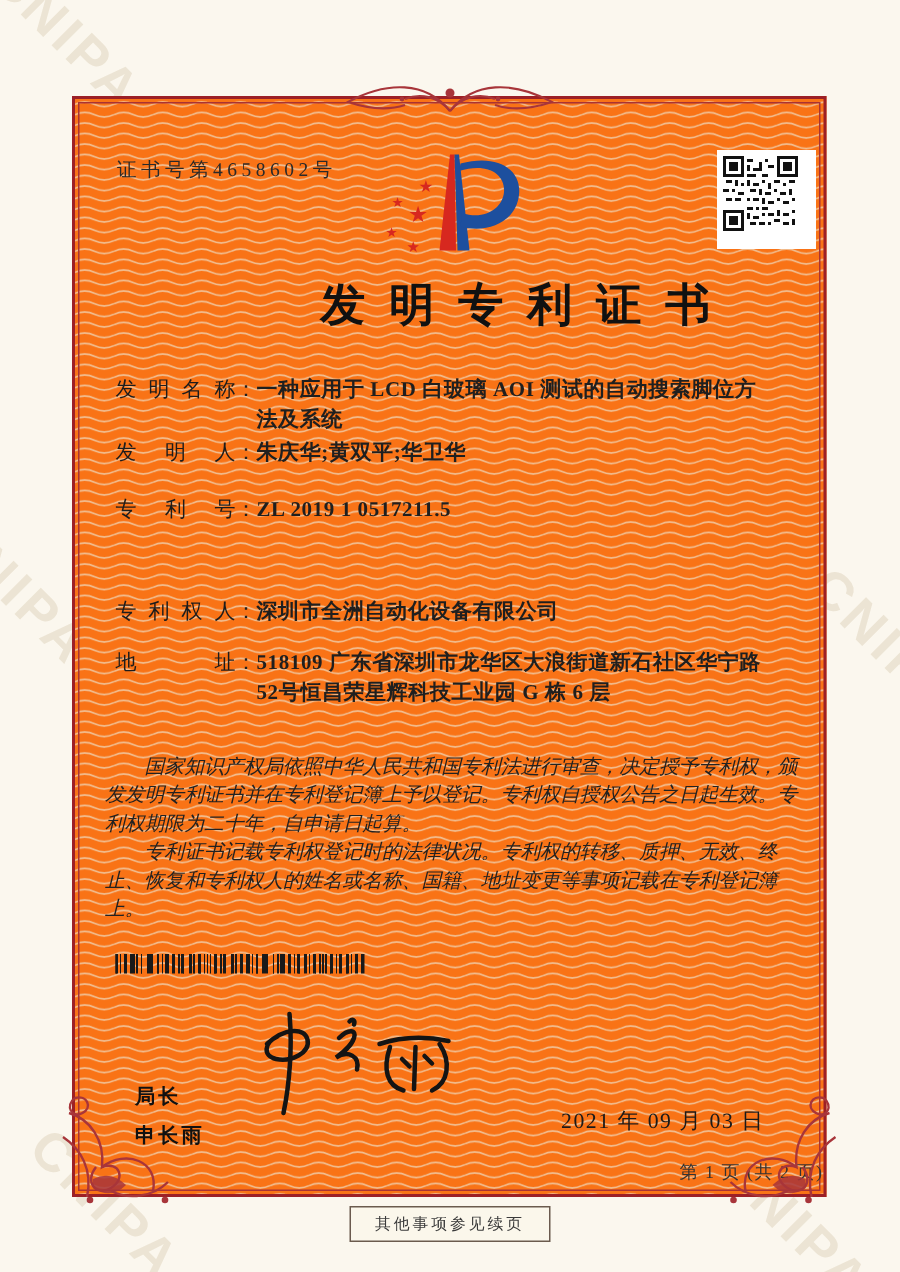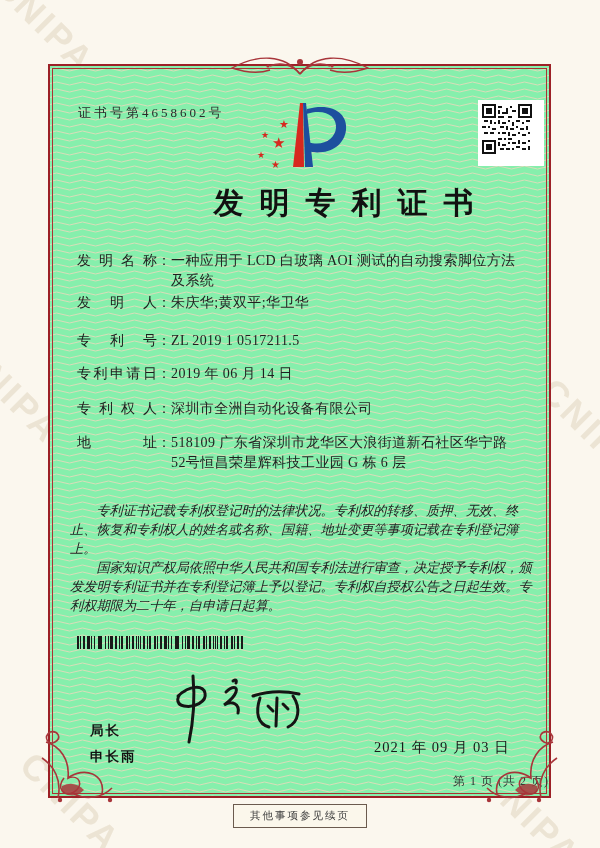--- a/index.html
+++ b/index.html
@@ -6,39 +6,39 @@
   body{width:600px;height:848px;background:#fbf7ee;font-family:"Liberation Serif",serif;color:#1f1f1f;}
   #page{position:relative;width:600px;height:848px;overflow:hidden;background:#fbf7ee;}
 
   
   .wm{position:absolute;font-family:"Liberation Sans",sans-serif;font-weight:700;
       font-size:36px;letter-spacing:3px;color:rgba(214,199,173,0.40);
       transform:rotate(45deg);white-space:nowrap;user-select:none;}
 
   
   #frame{position:absolute;left:48px;top:64px;width:499px;height:730px;
-         border:2px solid #9c2026;background:#86efac;}
+         border:2px solid #9c2026;background:#f97316;}
   #frame-inner{position:absolute;left:2px;top:2px;right:2px;bottom:2px;border:1px solid #a33;}
   #waves{position:absolute;left:0;top:0;width:100%;height:100%;opacity:.8;}
 
   .abs{position:absolute;}
 
   
   #cert-no{left:28px;top:38px;font-size:13px;letter-spacing:3px;color:#2a2a2a;}
   #logo{left:205px;top:31px;width:100px;height:85px;}
   #qr{left:428px;top:34px;width:58px;height:58px;background:#fff;padding:4px;}
   #title{left:0;top:117px;width:100%;text-align:center;font-size:30px;font-weight:600;
          letter-spacing:16px;text-indent:16px;color:#111;margin-left:44px;}
 
   
   .frow{position:absolute;left:27px;width:452px;font-size:14px;line-height:20px;}
   .flabel{display:inline-block;width:80px;text-align:justify;text-align-last:justify;
           vertical-align:top;color:#1c1c1c;}
   .fcolon{display:inline-block;width:14px;vertical-align:top;}
-  .fvalue{display:inline-block;max-width:345px;vertical-align:top;letter-spacing:.4px;}
+  .fvalue{display:inline-block;max-width:345px;vertical-align:top;letter-spacing:.4px;font-weight:bold;}
   .fcol2{position:absolute;left:225px;top:0;}
 
   
   #paras{left:20px;top:435px;width:474px;font-size:13.2px;line-height:19px;
          font-style:italic;color:#222;}
   #paras p{margin:0;text-indent:2em;}
 
   
   #barcode{left:27px;top:570px;width:166px;height:13px;
     background:
@@ -134,35 +134,32 @@
 
     <div class="frow" style="top:185px;">
       <span class="flabel">发明名称</span><span class="fcolon">：</span><span class="fvalue">一种应用于 LCD 白玻璃 AOI 测试的自动搜索脚位方法及系统</span>
     </div>
     <div class="frow" style="top:227px;">
       <span class="flabel">发明人</span><span class="fcolon">：</span><span class="fvalue">朱庆华;黄双平;华卫华</span>
     </div>
     <div class="frow" style="top:265px;">
       <span class="flabel">专利号</span><span class="fcolon">：</span><span class="fvalue">ZL 2019 1 0517211.5</span>
     </div>
-    <div class="frow" style="top:298px;">
-      <span class="flabel">专利申请日</span><span class="fcolon">：</span><span class="fvalue">2019 年 06 月 14 日</span>
-    </div>
     <div class="frow" style="top:333px;">
       <span class="flabel">专利权人</span><span class="fcolon">：</span><span class="fvalue">深圳市全洲自动化设备有限公司</span>
     </div>
     <div class="frow" style="top:367px;">
       <span class="flabel">地址</span><span class="fcolon">：</span><span class="fvalue">518109 广东省深圳市龙华区大浪街道新石社区华宁路52号恒昌荣星辉科技工业园 G 栋 6 层</span>
     </div>
     <div class="frow" style="top:406px;">
     </div>
 
     <div class="abs" id="paras">
+      <p>国家知识产权局依照中华人民共和国专利法进行审查，决定授予专利权，颁发发明专利证书并在专利登记簿上予以登记。专利权自授权公告之日起生效。专利权期限为二十年，自申请日起算。</p>
       <p>专利证书记载专利权登记时的法律状况。专利权的转移、质押、无效、终止、恢复和专利权人的姓名或名称、国籍、地址变更等事项记载在专利登记簿上。</p>
-      <p>国家知识产权局依照中华人民共和国专利法进行审查，决定授予专利权，颁发发明专利证书并在专利登记簿上予以登记。专利权自授权公告之日起生效。专利权期限为二十年，自申请日起算。</p>
     </div>
 
     <div class="abs" id="barcode"></div>
 
     <div class="abs officer" id="officer-title">局长</div>
     <div class="abs officer" id="officer-name">申长雨</div>
 
     <svg class="abs" id="signature" viewBox="0 0 175 85" xmlns="http://www.w3.org/2000/svg">
       <g fill="none" stroke="#141414" stroke-width="3" stroke-linecap="round">
         <path d="M28,28 C40,17 53,17 55,25 C57,34 44,40 34,38 C25,36 26,27 35,23"></path>

